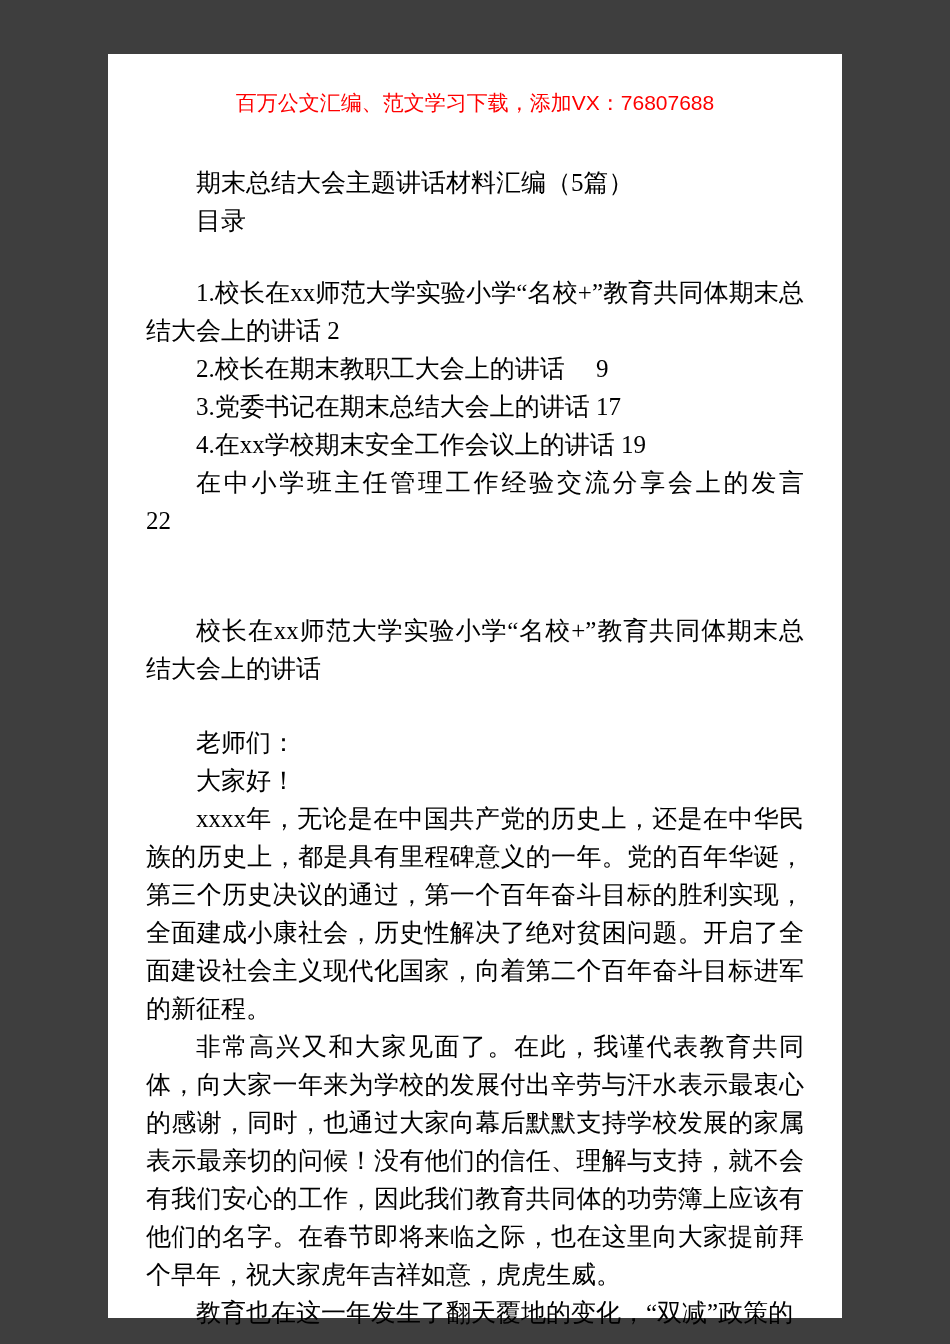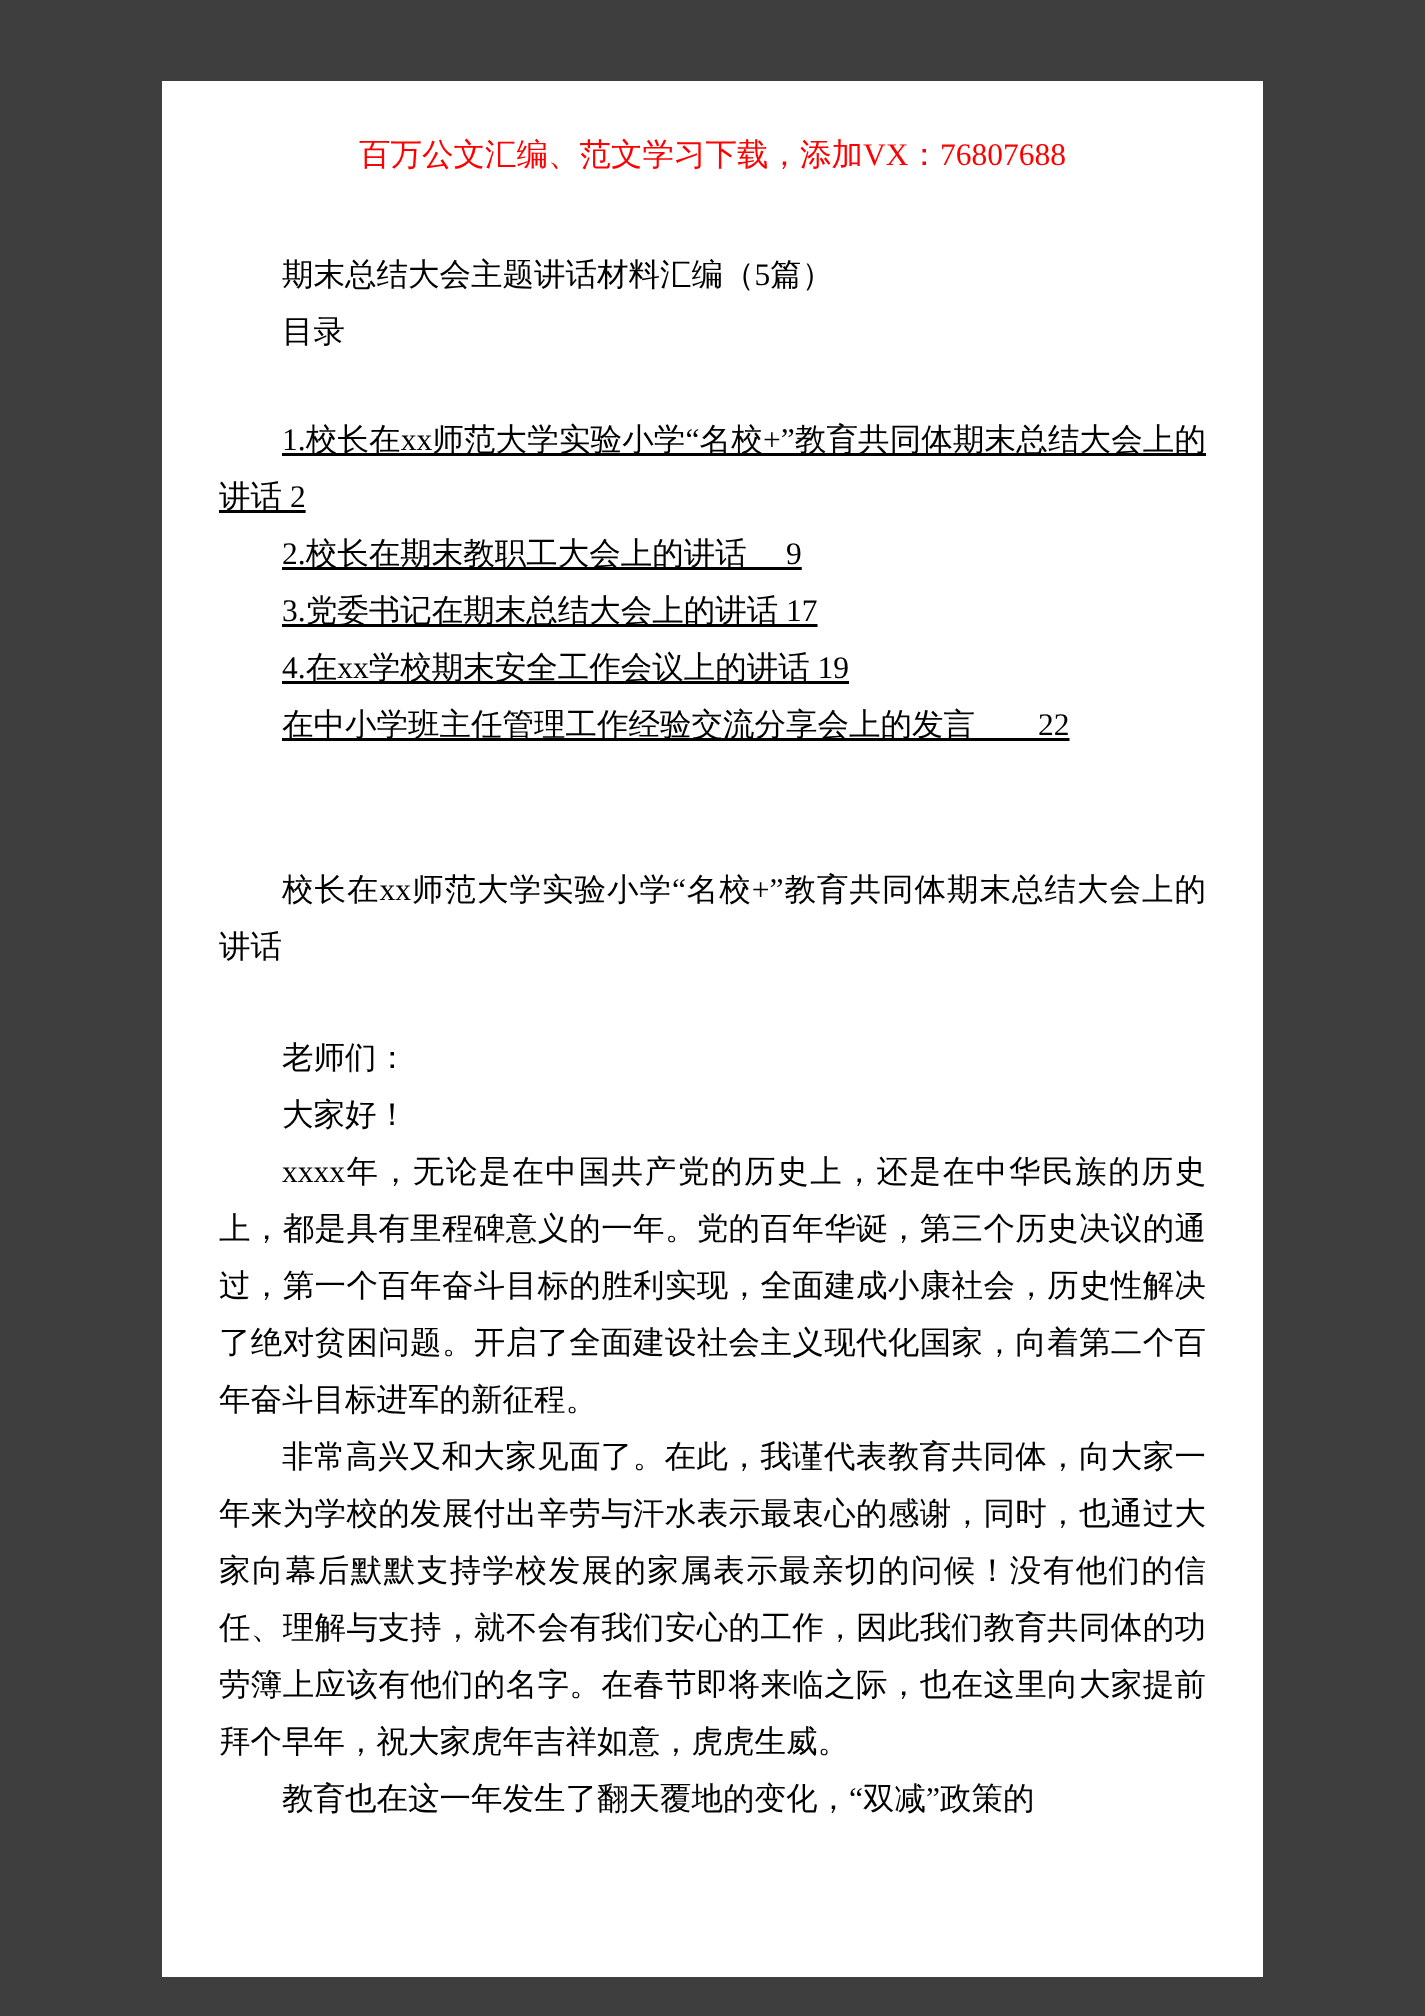--- a/index.html
+++ b/index.html
@@ -22,46 +22,45 @@
     height: 1264px;
     background: #ffffff;
     box-sizing: border-box;
     padding: 34px 38px 0 38px;
   }
   .watermark {
     text-align: center;
     font-size: 21px;
     line-height: 30px;
     color: #fe0000;
-    font-family: Liberation Serif, serif;
+    font-family: Liberation Sans, sans-serif;
     white-space: nowrap;
   }
   .doc-body {
     margin-top: 46px;
-    font-size: 21px;
+    font-size: 25px;
     line-height: 38px;
     color: #000000;
   }
   .doc-body p {
     margin: 0;
     text-indent: 2em;
     text-align: justify;
   }
   p.doc-title {
     text-align: left;
   }
   p.toc-heading {
     text-align: left;
   }
   .toc {
     margin-top: 34px;
   }
   p.toc-entry {
     white-space: pre-wrap;
-    text-decoration: underline;
   }
   p.section-title {
     margin-top: 72px;
   }
   p.para-first {
     margin-top: 36px;
   }
 </style>
 </head>
 <body>

